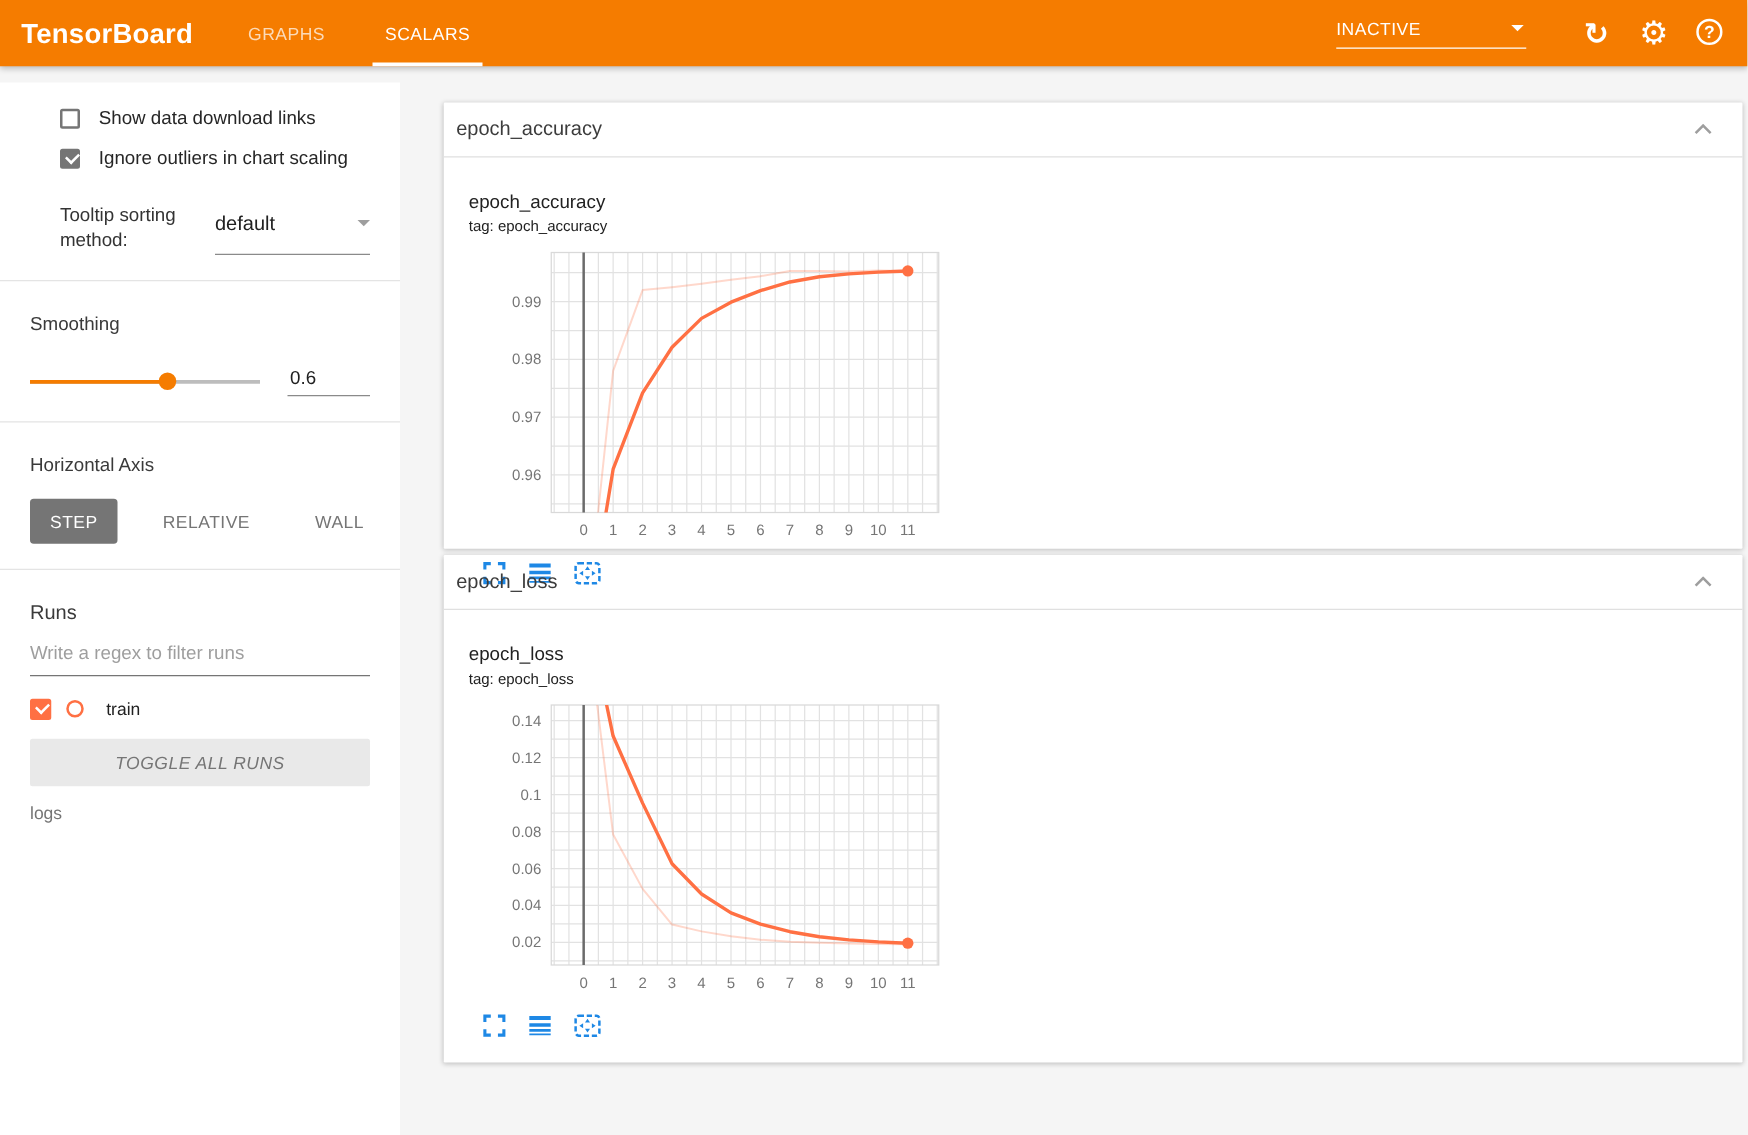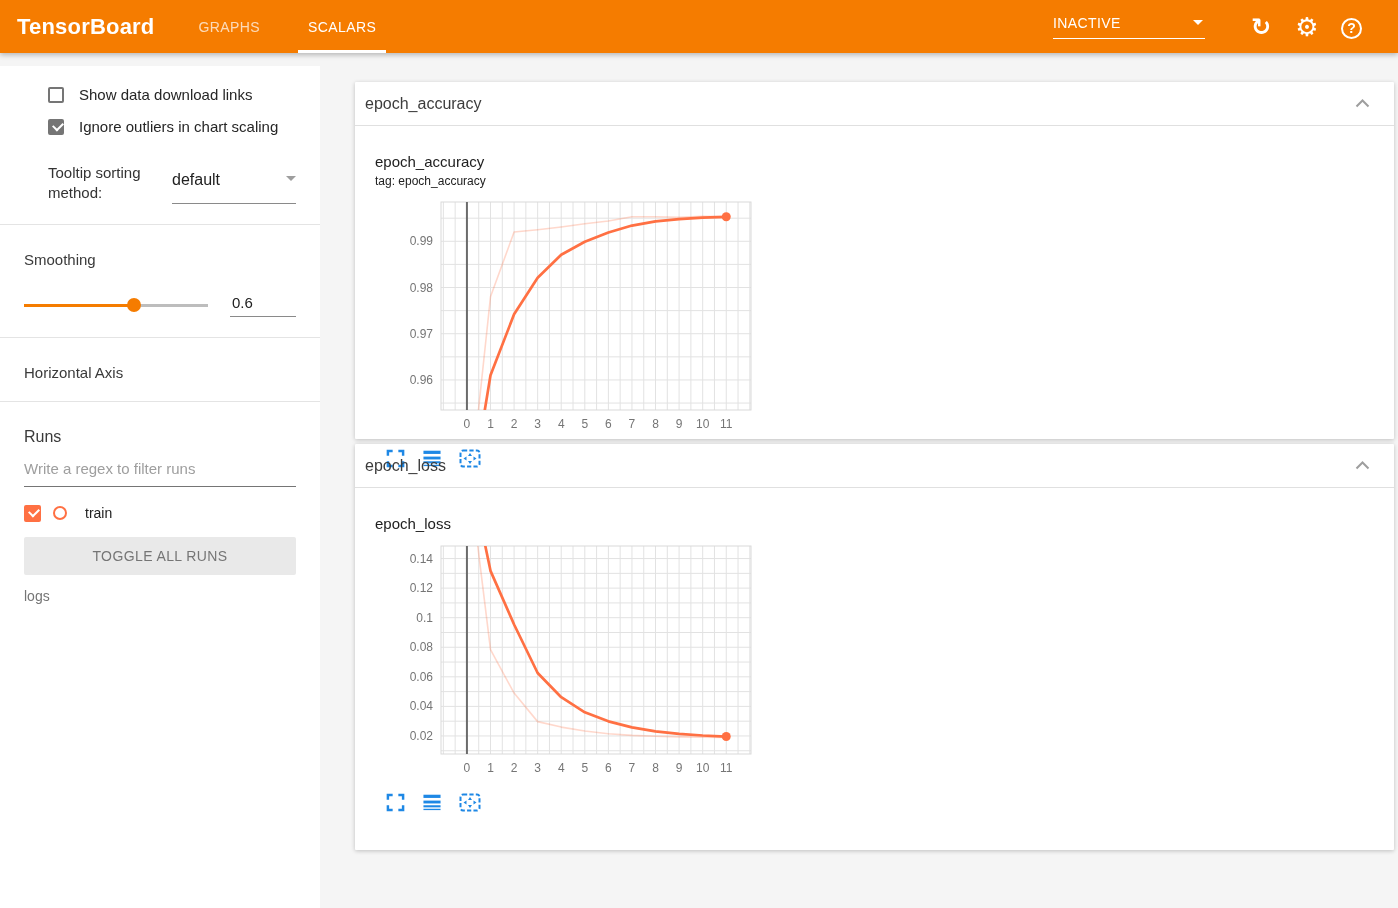--- a/index.html
+++ b/index.html
@@ -16,21 +16,21 @@
   }
   .logo { margin-left:17px; font-size:22px; font-weight:700; color:#fff; letter-spacing:.2px; }
   .tabs { display:flex; height:100%; margin-left:20px; }
   .tab {
     position:relative; display:flex; align-items:center; height:100%;
     padding:0 10px; margin:0 14px; color:rgba(255,255,255,.72);
     font-size:14px; letter-spacing:.4px; cursor:pointer;
   }
   .tab.active { color:#fff; }
   .tab.active::after { content:""; position:absolute; left:0; right:0; bottom:0; height:3px; background:#fff; }
-  .header-right { margin-left:auto; display:flex; align-items:flex-end; margin-right:36px; }
+  .header-right { margin-left:auto; display:flex; align-items:flex-start; margin-right:20px; }
   .status-select {
     width:152px; display:flex; align-items:center; justify-content:space-between;
     border-bottom:1px solid #fff; padding-bottom:7px; color:#fff; font-size:14px;
     letter-spacing:.4px; cursor:pointer; margin-right:22px;
   }
   .caret-down-white { width:0; height:0; border-left:5px solid transparent; border-right:5px solid transparent; border-top:5px solid #fff; margin-right:2px; }
   .hicon { color:#fff; font-family:"DejaVu Sans", sans-serif; cursor:pointer; display:flex; align-items:center; justify-content:center; width:24px; height:24px; margin-left:22px; }
   .hicon.refresh { font-size:24px; font-weight:700; line-height:1; }
   .hicon.gear { font-size:26px; line-height:1; }
   .help-circle { width:21px; height:21px; border:2px solid #fff; border-radius:50%; font-size:14px; font-weight:700; font-family:"Liberation Sans",sans-serif; }
@@ -58,21 +58,21 @@
   .slider-value { width:66px; margin-left:22px; border:none; border-bottom:1px solid #8a8a8a; font-size:15px; color:#212121; padding:0 2px 5px; background:transparent; font-family:inherit; }
   .axis-buttons { display:flex; align-items:center; margin-top:18px; }
   .axis-btn { font-size:14px; letter-spacing:.4px; color:#757575; background:transparent; border:none; padding:10px 16px; cursor:pointer; font-family:inherit; }
   .axis-btn.selected { background:#757575; color:#fff; border-radius:3px; }
   .axis-btn + .axis-btn { margin-left:20px; }
   .runs-filter { width:100%; border:none; border-bottom:1px solid #757575; font-size:15px; padding:10px 0 9px; margin-top:4px; color:#212121; background:transparent; font-family:inherit; }
   .runs-filter::placeholder { color:#9e9e9e; }
   .run-row { display:flex; align-items:center; margin-top:18px; cursor:pointer; }
   .run-swatch { width:14px; height:14px; border:2px solid #ff7043; border-radius:50%; margin-left:12px; flex:0 0 auto; }
   .run-label { margin-left:18px; font-size:14px; color:#212121; }
-  .toggle-all-btn { width:100%; margin-top:15px; background:#e9e9e9; border:none; border-radius:2px; color:#757575; font-size:14px; letter-spacing:.4px; padding:11px 0; cursor:pointer; font-family:inherit; }
+  .toggle-all-btn { width:100%; margin-top:15px; background:#e9e9e9; border:none; border-radius:2px; color:#757575; font-size:14px; letter-spacing:.4px; padding:11px 0; cursor:pointer; font-family:inherit;font-style:italic; }
   .logs-label { margin-top:13px; font-size:14px; color:#757575; }
   
   .main { position:absolute; left:320px; top:66px; right:0; bottom:0; overflow:hidden; }
   .card { background:#fff; margin:16px 4px 0 35px; box-shadow:0 1px 4px rgba(0,0,0,.22); border-radius:1px; }
   .card + .card { margin-top:5px; }
   .card-header { height:44px; border-bottom:1px solid #e0e0e0; display:flex; align-items:center; justify-content:space-between; padding:0 24px 0 10px; }
   .card-title { font-size:16px; color:#3c3c3c; }
   .collapse-btn { cursor:pointer; display:flex; align-items:center; }
   .card-body { padding:27px 0 0 20px; }
   .chart-title { font-size:15px; color:#212121; }
@@ -136,20 +136,25 @@
         <span class="slider-fill" style="width: 60%;"></span>
         <span class="slider-thumb" style="left: calc(60% - 7px);"></span>
       </div>
       <input class="slider-value" value="0.6" style="">
     </div>
   </div>
   <div class="divider"></div>
 
   <div class="sb-section">
     <div class="section-title">Horizontal Axis</div>
+    <div class="axis-buttons">
+      <button class="axis-btn selected">STEP</button>
+      <button class="axis-btn">RELATIVE</button>
+      <button class="axis-btn">WALL</button>
+    </div>
   </div>
   <div class="divider"></div>
 
   <div class="sb-section">
     <div class="section-title" style="font-size:16px;">Runs</div>
     <input class="runs-filter" placeholder="Write a regex to filter runs" style="">
     <div class="run-row">
       <span class="cb checked run-cb" style="background: rgb(255, 112, 67); border-color: rgb(255, 112, 67);"></span>
       <span class="run-swatch" style="border-color: rgb(255, 112, 67);"></span>
       <span class="run-label">train</span>
@@ -270,20 +275,21 @@
     <div class="card-header">
       <span class="card-title">epoch_loss</span>
       <span class="collapse-btn">
         <svg width="15" height="9" viewBox="0 0 15 9">
           <polyline points="1.5,7.5 7.5,1.5 13.5,7.5" fill="none" stroke="#9e9e9e" stroke-width="2"></polyline>
         </svg>
       </span>
     </div>
     <div class="card-body">
       <div class="chart-title">epoch_loss</div>
+      <div class="chart-tag">tag: epoch_loss</div>
       <svg class="chart-svg" width="382" height="250" viewBox="0 0 382 250">
           <line x1="68.3574144486692" x2="68.3574144486692" y1="5" y2="213" stroke="#e2e2e2" stroke-width="1"></line>
           <line x1="80.1444866920152" x2="80.1444866920152" y1="5" y2="213" stroke="#e2e2e2" stroke-width="1"></line>
           <line x1="91.93155893536122" x2="91.93155893536122" y1="5" y2="213" stroke="#e2e2e2" stroke-width="1"></line>
           <line x1="103.71863117870723" x2="103.71863117870723" y1="5" y2="213" stroke="#e2e2e2" stroke-width="1"></line>
           <line x1="115.50570342205323" x2="115.50570342205323" y1="5" y2="213" stroke="#e2e2e2" stroke-width="1"></line>
           <line x1="127.29277566539923" x2="127.29277566539923" y1="5" y2="213" stroke="#e2e2e2" stroke-width="1"></line>
           <line x1="139.07984790874525" x2="139.07984790874525" y1="5" y2="213" stroke="#e2e2e2" stroke-width="1"></line>
           <line x1="150.86692015209127" x2="150.86692015209127" y1="5" y2="213" stroke="#e2e2e2" stroke-width="1"></line>
           <line x1="162.65399239543723" x2="162.65399239543723" y1="5" y2="213" stroke="#e2e2e2" stroke-width="1"></line>

